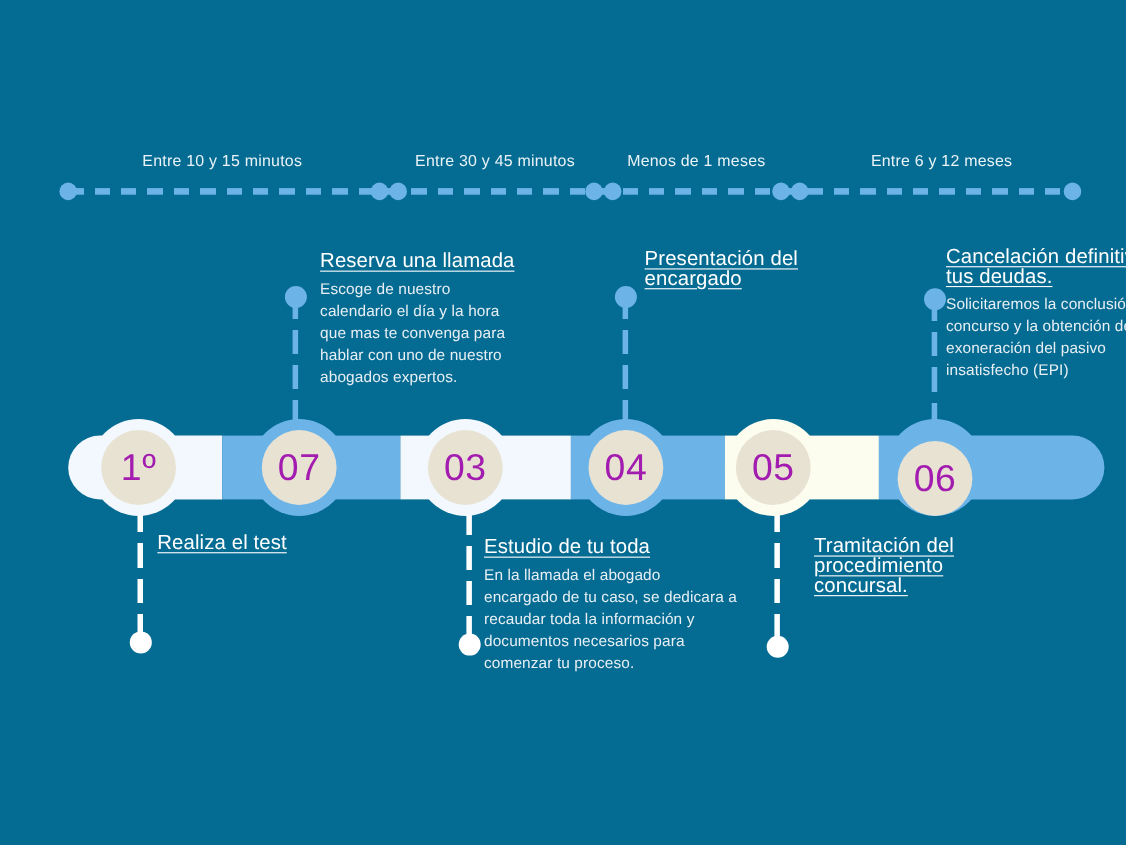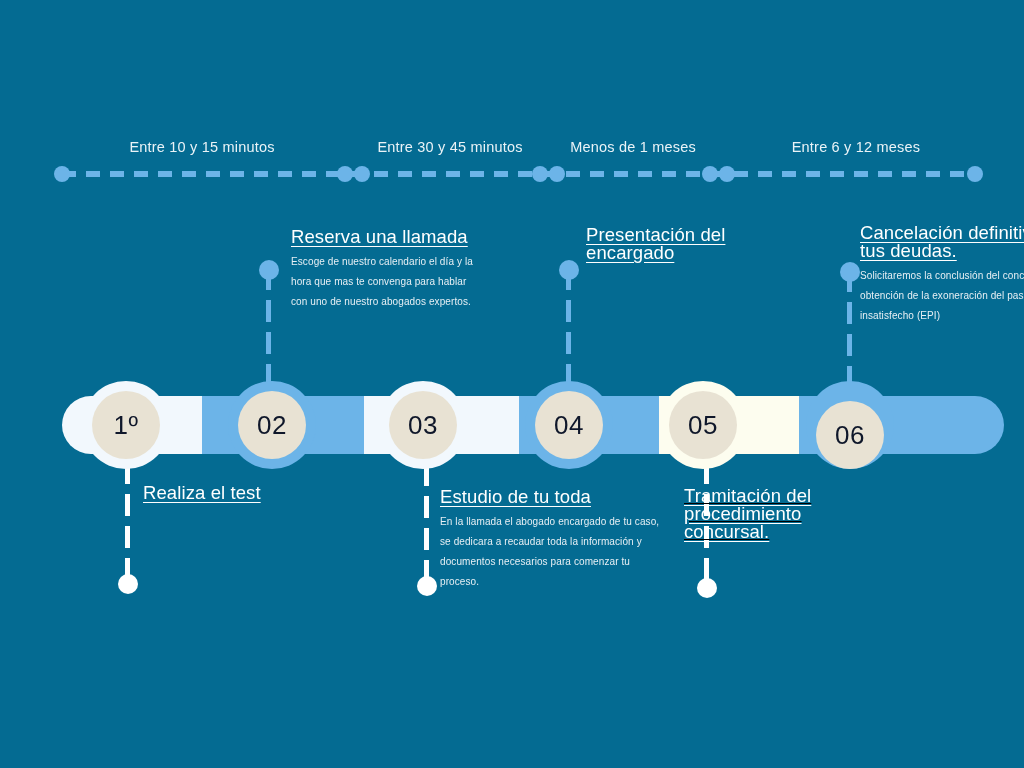--- a/index.html
+++ b/index.html
@@ -83,22 +83,22 @@
   .node .inner {
     width: 68px;
     height: 68px;
     border-radius: 50%;
     background: #e8e2d3;
     display: flex;
     align-items: center;
     justify-content: center;
   }
   .node .num {
-    color: #0f172a;
-    font-size: 26px;
+    color: #a21caf;
+    font-size: 34px;
     letter-spacing: .5px;
     line-height: 1;
   }
 
   
   .conn {
     position: absolute;
     width: 5px;
   }
   .conn .stem {
@@ -134,21 +134,21 @@
     color: #ffffff;
     font-size: 18.5px;
     line-height: 18px;
     text-decoration: underline;
     text-underline-offset: 3px;
     margin: 0 0 6px 0;
     letter-spacing: .1px;
   }
   .block .body {
     color: #e7eff4;
-    font-size: 10px;
+    font-size: 14px;
     line-height: 20px;
     margin: 0;
     letter-spacing: .1px;
   }
 </style>
 </head>
 <body>
 
 <div id="stage">
 
@@ -209,21 +209,21 @@
     </div>
 
   <div id="nodes">
       <div class="node" style="left: 42px; background: rgb(242, 248, 253);">
         <div class="inner">
           <span class="num">1º</span>
         </div>
       </div>
       <div class="node" style="left: 188px; background: rgb(108, 180, 232);">
         <div class="inner">
-          <span class="num">02</span>
+          <span class="num">07</span>
         </div>
       </div>
       <div class="node" style="left: 339px; background: rgb(242, 248, 253); text-align: center;">
         <div class="inner">
           <span class="num">03</span>
         </div>
       </div>
       <div class="node" style="left: 485px; background: rgb(108, 180, 232);">
         <div class="inner">
           <span class="num">04</span>
@@ -249,21 +249,21 @@
         <div class="title">Reserva una llamada</div>
         <div class="body">Escoge de nuestro calendario el día y la hora que mas te convenga para hablar con uno de nuestro abogados expertos.</div>
       </div>
       <div class="block" style="left: 400px; top: 488px; width: 230px;">
         <div class="title">Estudio de tu toda</div>
         <div class="body">En la llamada el abogado encargado de tu caso, se dedicara a recaudar toda la información y documentos necesarios para comenzar tu proceso.</div>
       </div>
       <div class="block" style="left: 546px; top: 226px; width: 172px;">
         <div class="title">Presentación del encargado </div>
       </div>
-      <div class="block" style="left: 644px; top: 487px; width: 180px; text-decoration: underline;">
+      <div class="block" style="left: 700px; top: 487px; width: 180px;">
         <div class="title">Tramitación del procedimiento concursal.</div>
       </div>
       <div class="block" style="left: 820px; top: 224px; width: 210px;">
         <div class="title">Cancelación definitiva de tus deudas.</div>
         <div class="body">Solicitaremos la conclusión del concurso y la obtención de la exoneración del pasivo insatisfecho (EPI)</div>
       </div>
     </div>
 
 </div>
 

